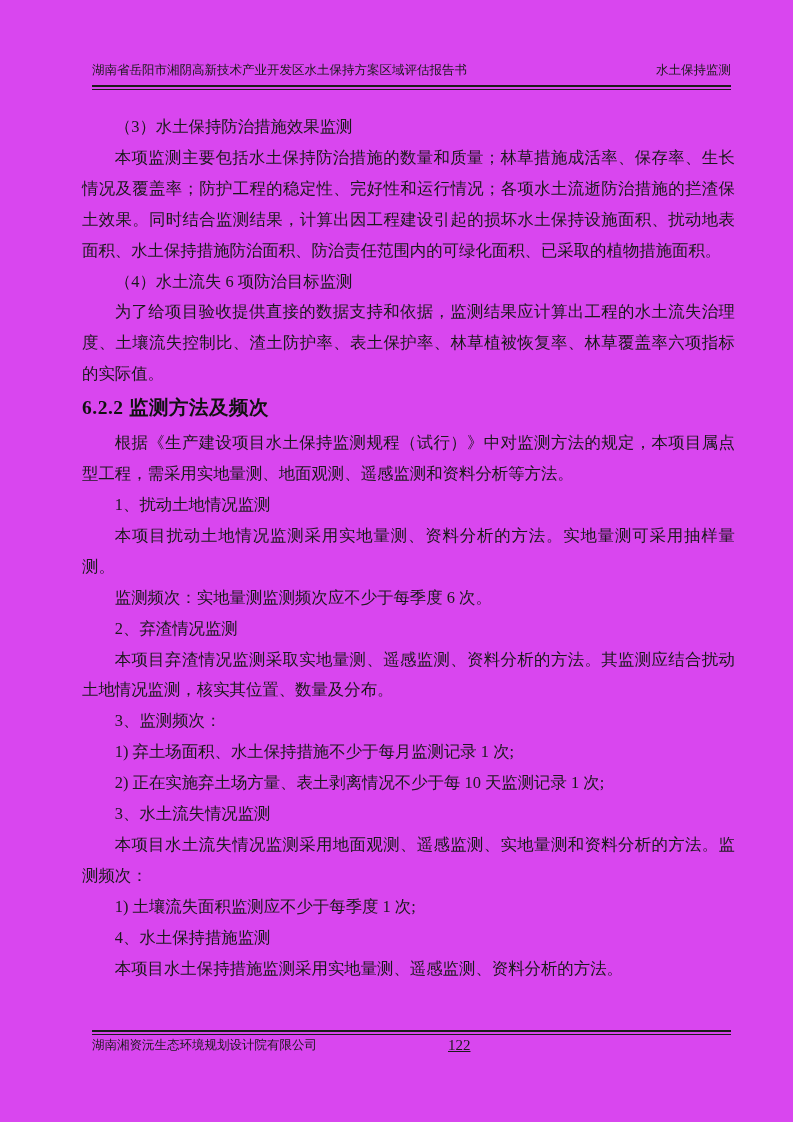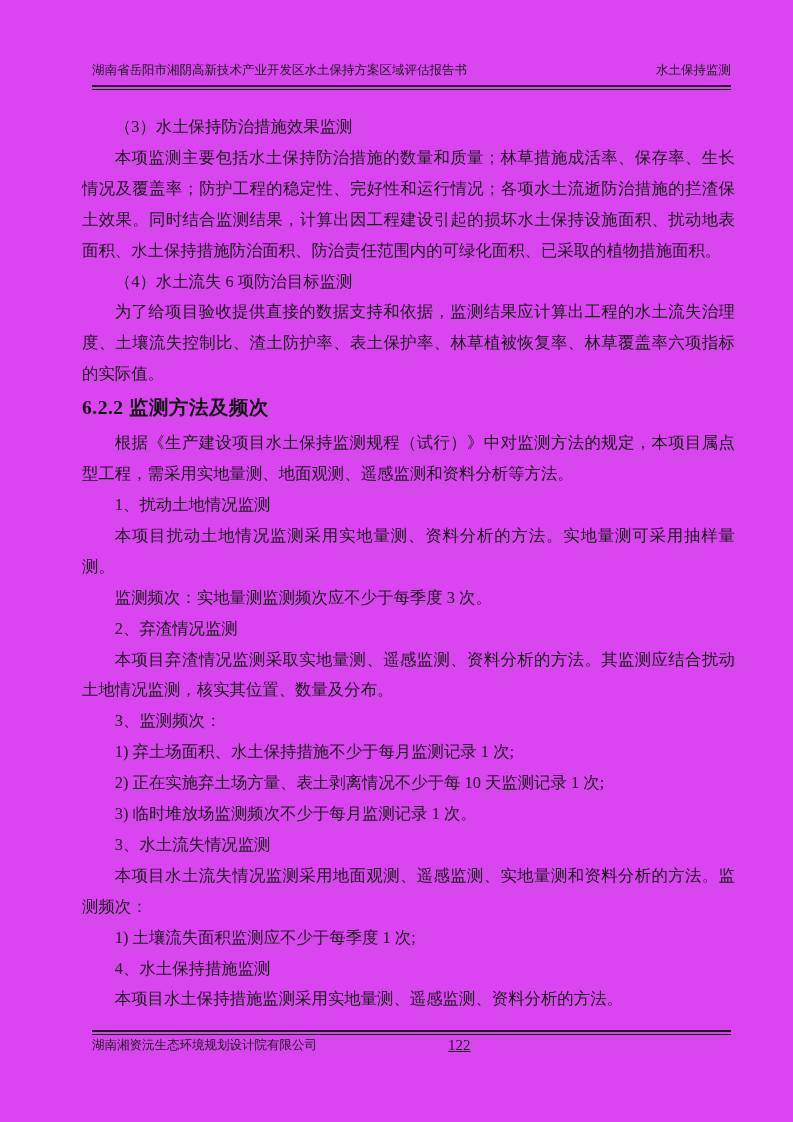--- a/index.html
+++ b/index.html
@@ -102,27 +102,26 @@
 
   <div class="doc-body">
       <p class="doc-para">（3）水土保持防治措施效果监测</p>
       <p class="doc-para">本项监测主要包括水土保持防治措施的数量和质量；林草措施成活率、保存率、生长情况及覆盖率；防护工程的稳定性、完好性和运行情况；各项水土流逝防治措施的拦渣保土效果。同时结合监测结果，计算出因工程建设引起的损坏水土保持设施面积、扰动地表面积、水土保持措施防治面积、防治责任范围内的可绿化面积、已采取的植物措施面积。</p>
       <p class="doc-para">（4）水土流失 6 项防治目标监测</p>
       <p class="doc-para">为了给项目验收提供直接的数据支持和依据，监测结果应计算出工程的水土流失治理度、土壤流失控制比、渣土防护率、表土保护率、林草植被恢复率、林草覆盖率六项指标的实际值。</p>
       <h2 class="doc-heading">6.2.2 监测方法及频次</h2>
       <p class="doc-para">根据《生产建设项目水土保持监测规程（试行）》中对监测方法的规定，本项目属点型工程，需采用实地量测、地面观测、遥感监测和资料分析等方法。</p>
       <p class="doc-para">1、扰动土地情况监测</p>
       <p class="doc-para">本项目扰动土地情况监测采用实地量测、资料分析的方法。实地量测可采用抽样量测。</p>
-      <p class="doc-para">监测频次：实地量测监测频次应不少于每季度 3 次。</p>
+      <p class="doc-para">监测频次：实地量测监测频次应不少于每季度 6 次。</p>
       <p class="doc-para">2、弃渣情况监测</p>
       <p class="doc-para">本项目弃渣情况监测采取实地量测、遥感监测、资料分析的方法。其监测应结合扰动土地情况监测，核实其位置、数量及分布。</p>
       <p class="doc-para">3、监测频次：</p>
       <p class="doc-para">1) 弃土场面积、水土保持措施不少于每月监测记录 1 次;</p>
       <p class="doc-para">2) 正在实施弃土场方量、表土剥离情况不少于每 10 天监测记录 1 次;</p>
-      <p class="doc-para">3) 临时堆放场监测频次不少于每月监测记录 1 次。</p>
       <p class="doc-para">3、水土流失情况监测</p>
       <p class="doc-para">本项目水土流失情况监测采用地面观测、遥感监测、实地量测和资料分析的方法。监测频次：</p>
       <p class="doc-para">1) 土壤流失面积监测应不少于每季度 1 次;</p>
       <p class="doc-para">4、水土保持措施监测</p>
       <p class="doc-para">本项目水土保持措施监测采用实地量测、遥感监测、资料分析的方法。</p>
     </div>
 
   <div class="rule-double rule-footer"></div>
   <div class="footer">
     <span class="company">湖南湘资沅生态环境规划设计院有限公司</span>

